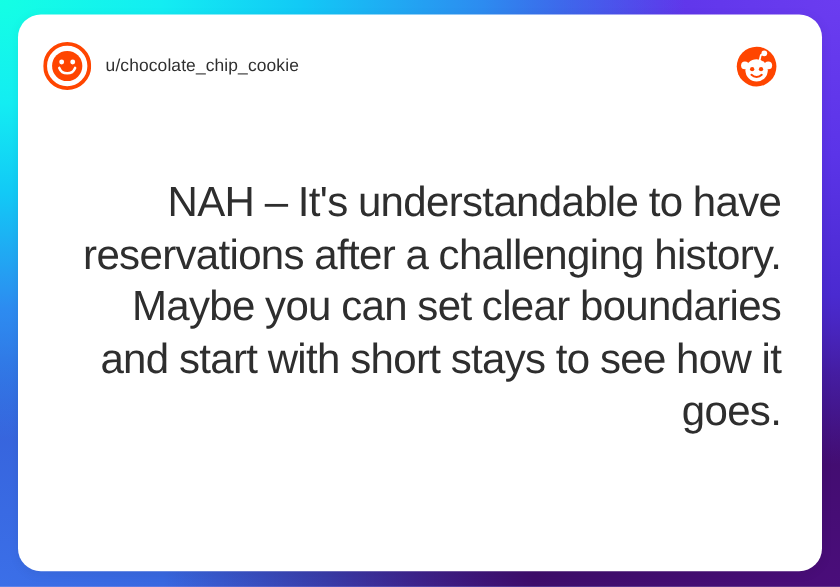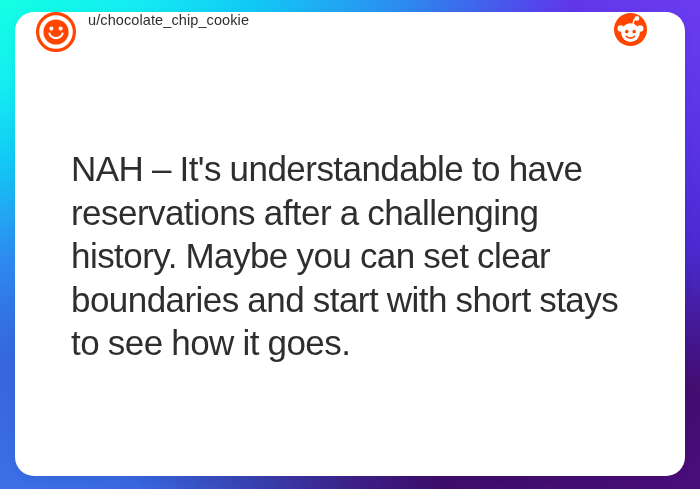--- a/index.html
+++ b/index.html
@@ -42,20 +42,21 @@
     overflow: hidden;
   }
 
   .card-header {
     position: absolute;
     left: 0;
     top: 0;
     right: 16px;
     height: 86px;
     display: flex;
+    align-items: center;
     padding: 0 21px 0 21px;
     box-sizing: border-box;
   }
 
   .avatar {
     width: 40px;
     height: 40px;
     flex: 0 0 40px;
     display: block;
   }
@@ -73,25 +74,26 @@
 
   .brand-logo {
     width: 35px;
     height: 35px;
     flex: 0 0 35px;
     display: block;
   }
 
   .card-body {
     position: absolute;
-    left: 16px;
+    left: 0;
     right: 0;
     top: 86px;
     padding: 49px 34px 0 40px;
     box-sizing: border-box;
+    text-align: right;
   }
 
   .post-text {
     font-size: 35px;
     line-height: 43.5px;
     color: #2e2e2e;
     font-family: "Liberation Sans", sans-serif;
     letter-spacing: -0.55px;
     font-weight: 400;
     margin: 0;

